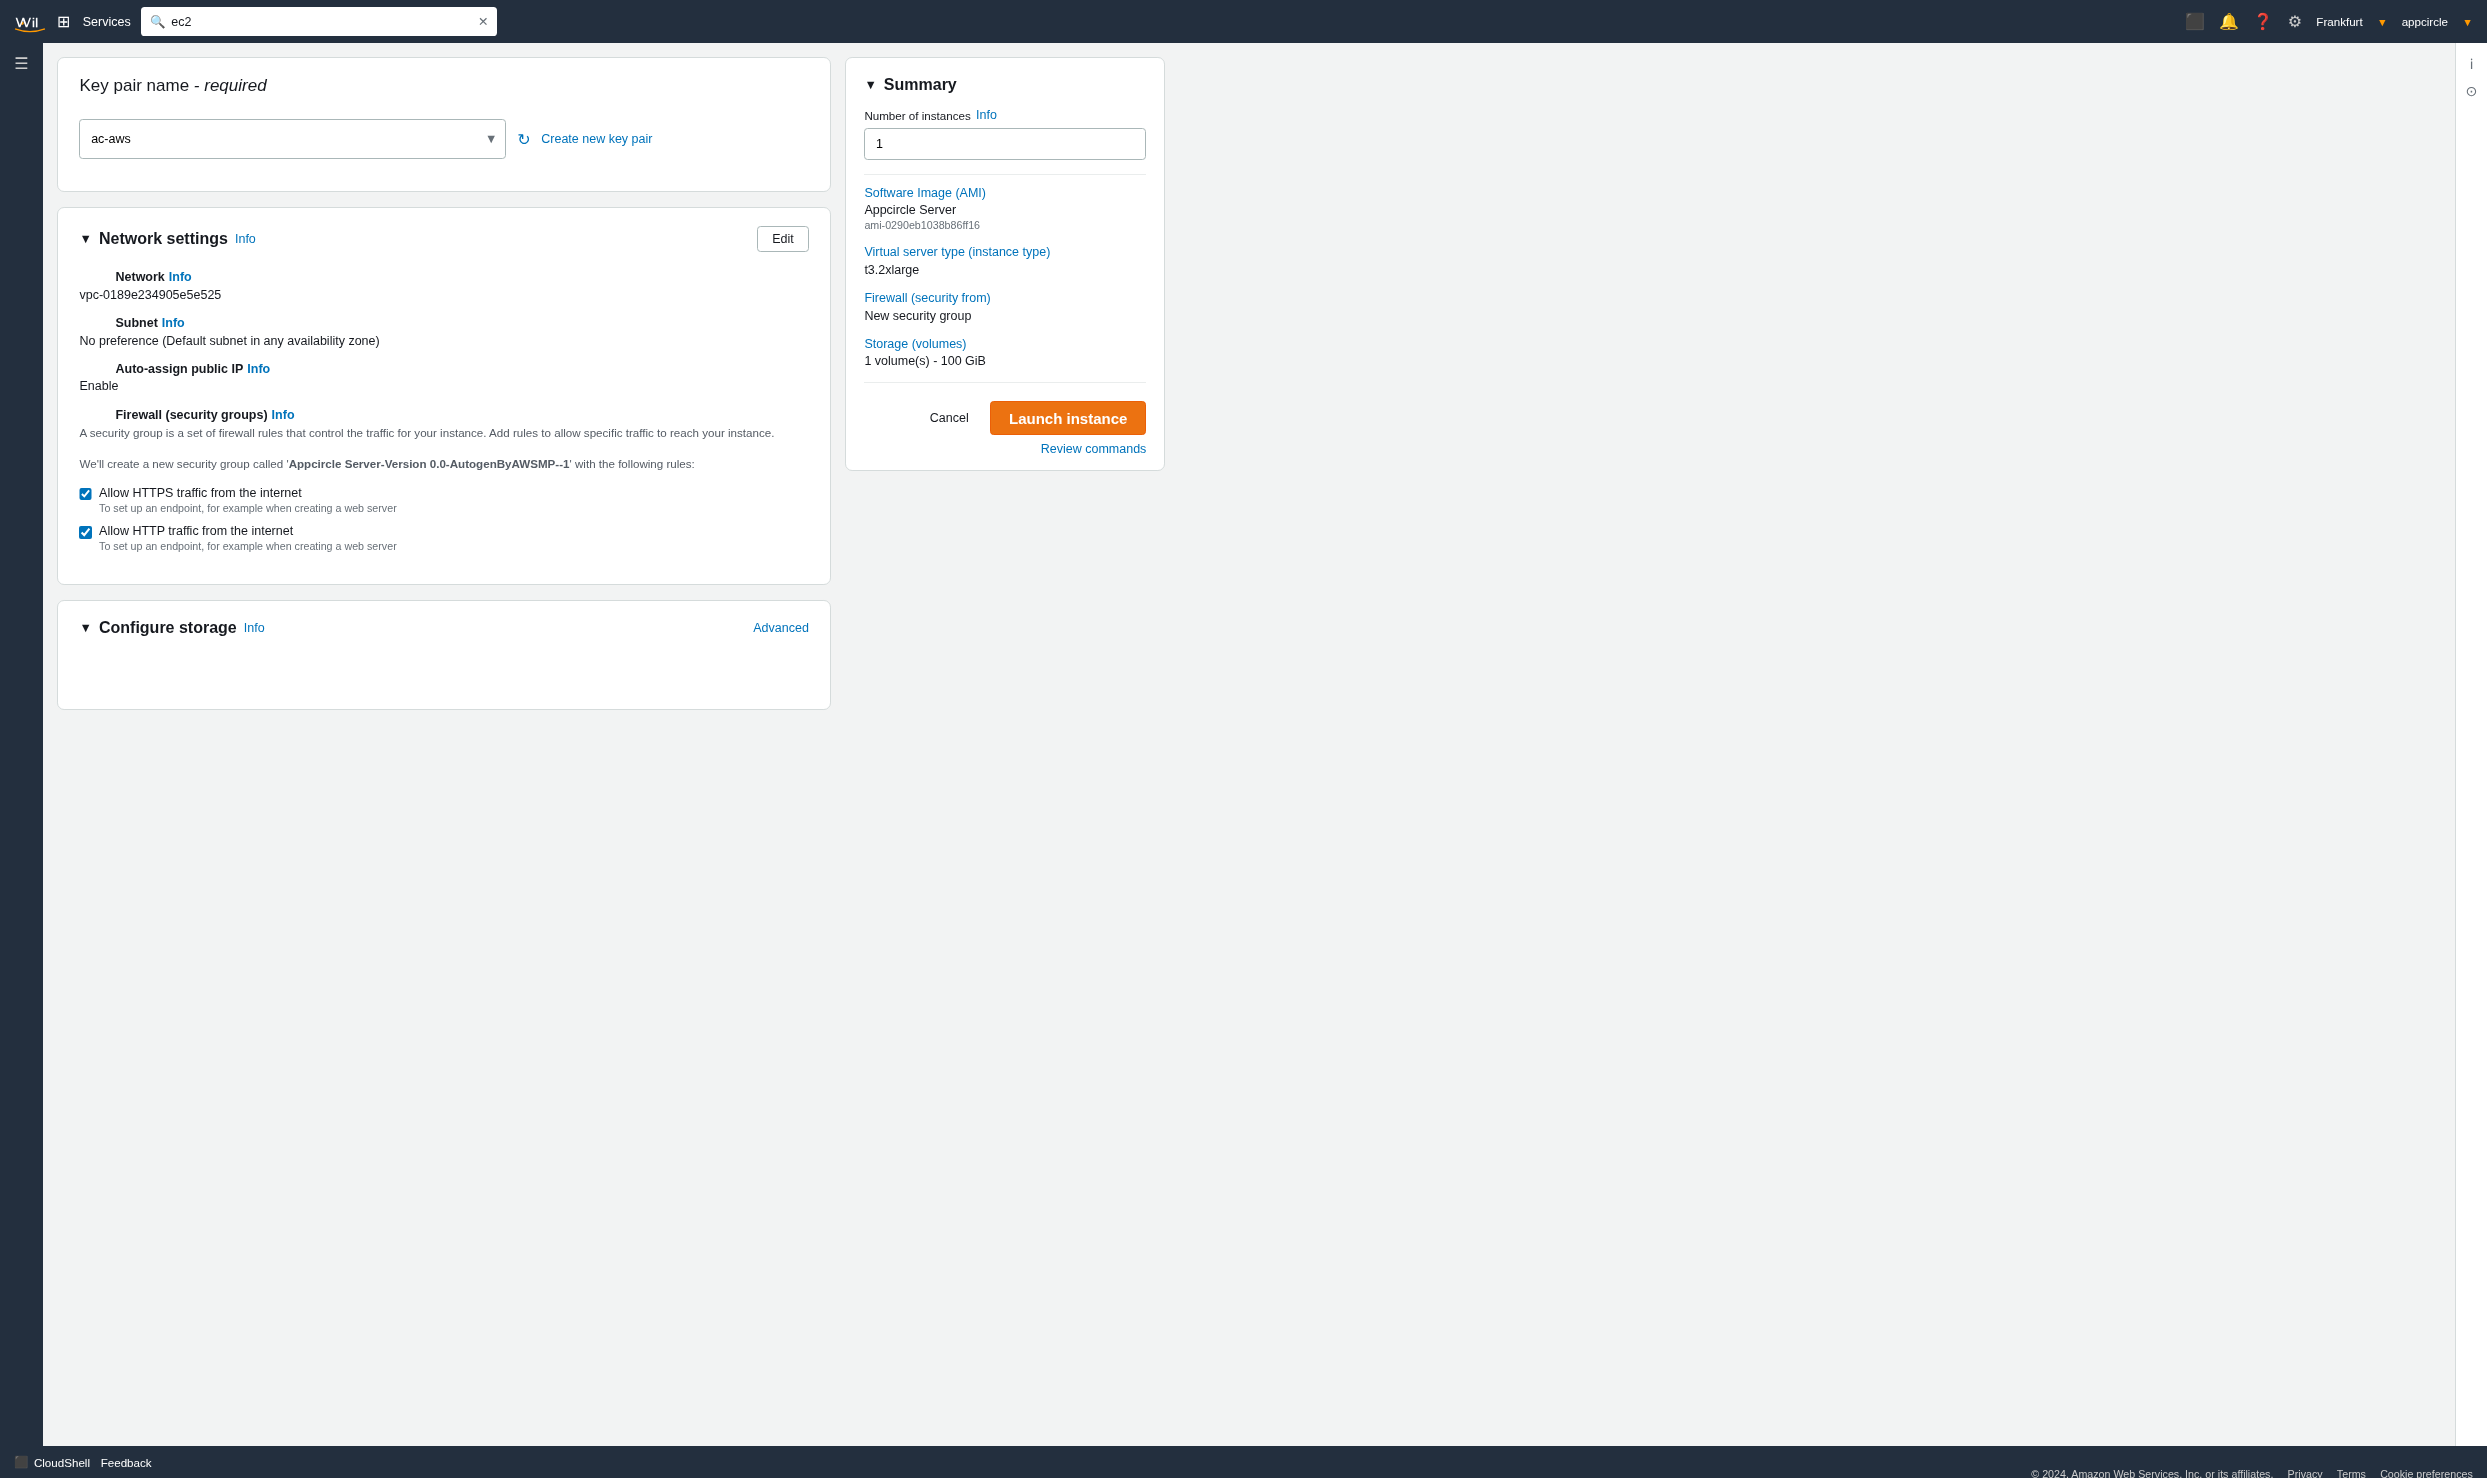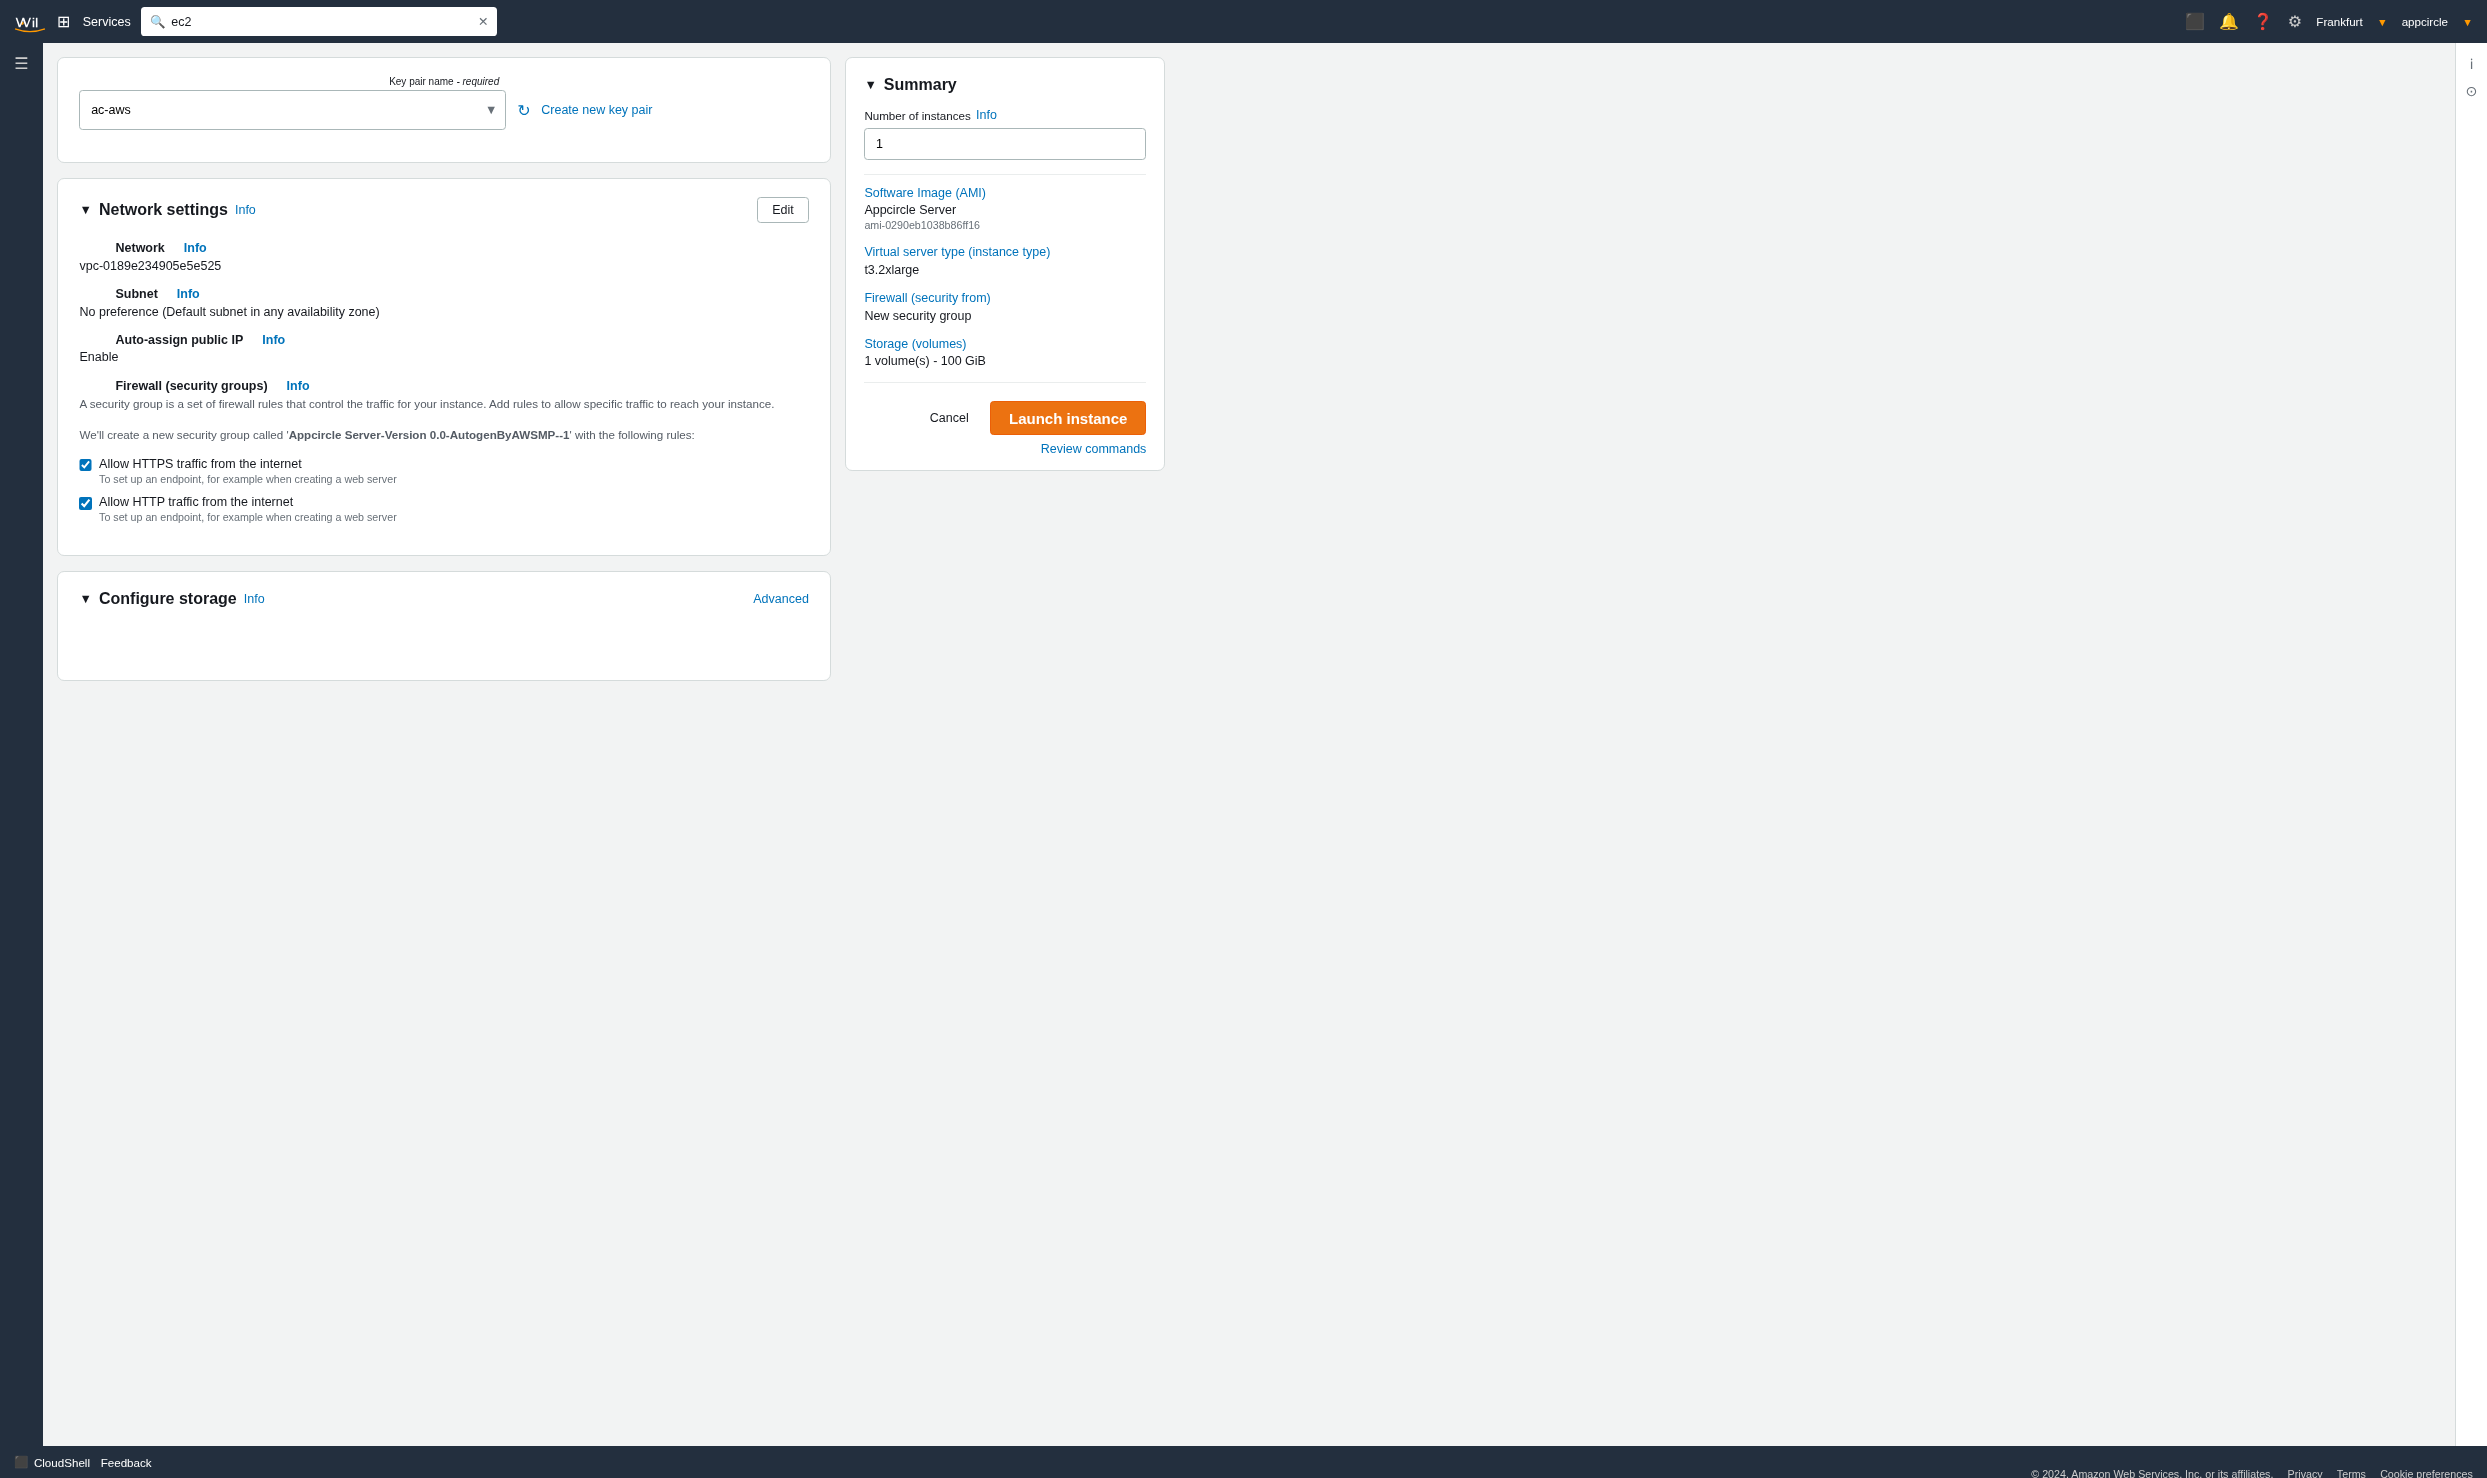--- a/index.html
+++ b/index.html
@@ -110,24 +110,23 @@
     }
 
     
     .section-card {
       background: #fff;
       border: 0.9px solid #d5dbdb;
       border-radius: 7.1px;
       padding: 18px 21.3px;
     }
     .key-pair-label {
-      font-size: 10px;
+      font-size: 17px;
       color: #16191f;
-      margin-bottom: 3px;
-      text-align: center;
+      margin-bottom: 23px;
     }
     .key-pair-label em { font-style: italic; color: #16191f; }
     .key-pair-input-row {
       display: flex;
       align-items: center;
       gap: 10.7px;
     }
     .select-wrapper {
       position: relative;
       flex: 1;
@@ -197,21 +196,21 @@
       color: #16191f;
     }
 
     .field-group { margin-bottom: 14.2px; }
     .field-label {
       font-size: 12.5px;
       font-weight: 600;
       color: #16191f;
       display: flex;
       align-items: center;
-      gap: 19px;
+      gap: 4px;
       margin-bottom: 3.6px;
       padding-left: 36px;
     }
     .field-value { font-size: 12.5px; color: #16191f; }
 
     
     .security-group-options {
       display: flex;
       gap: 10.7px;
       margin-top: 10.7px;

